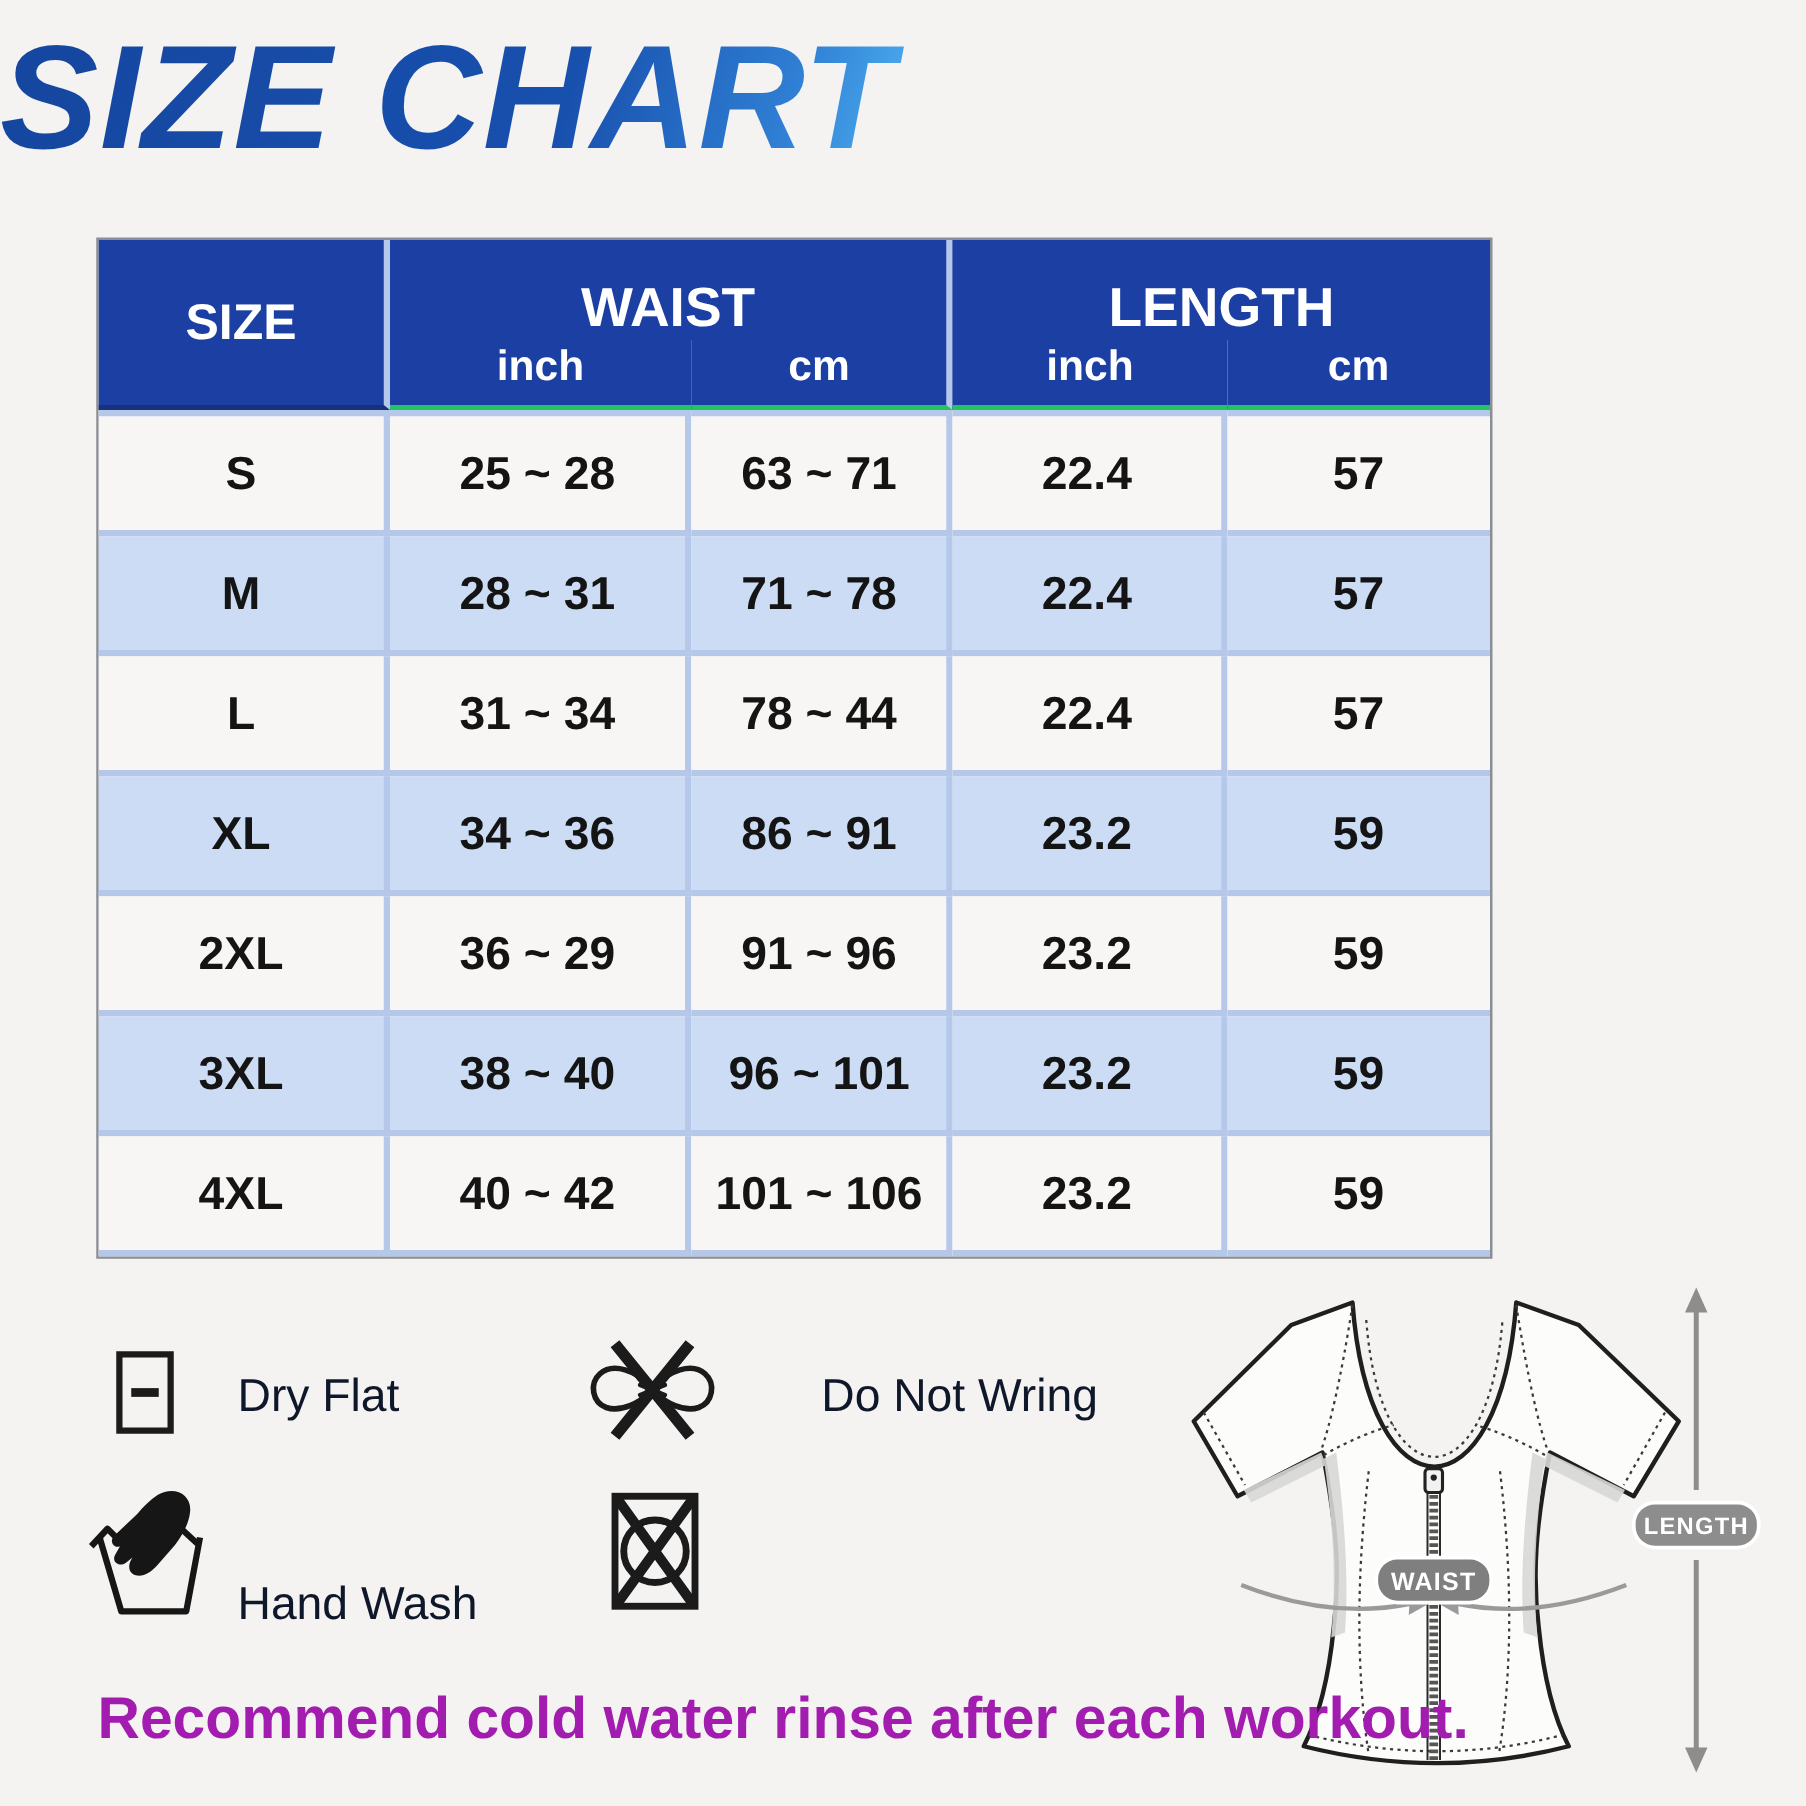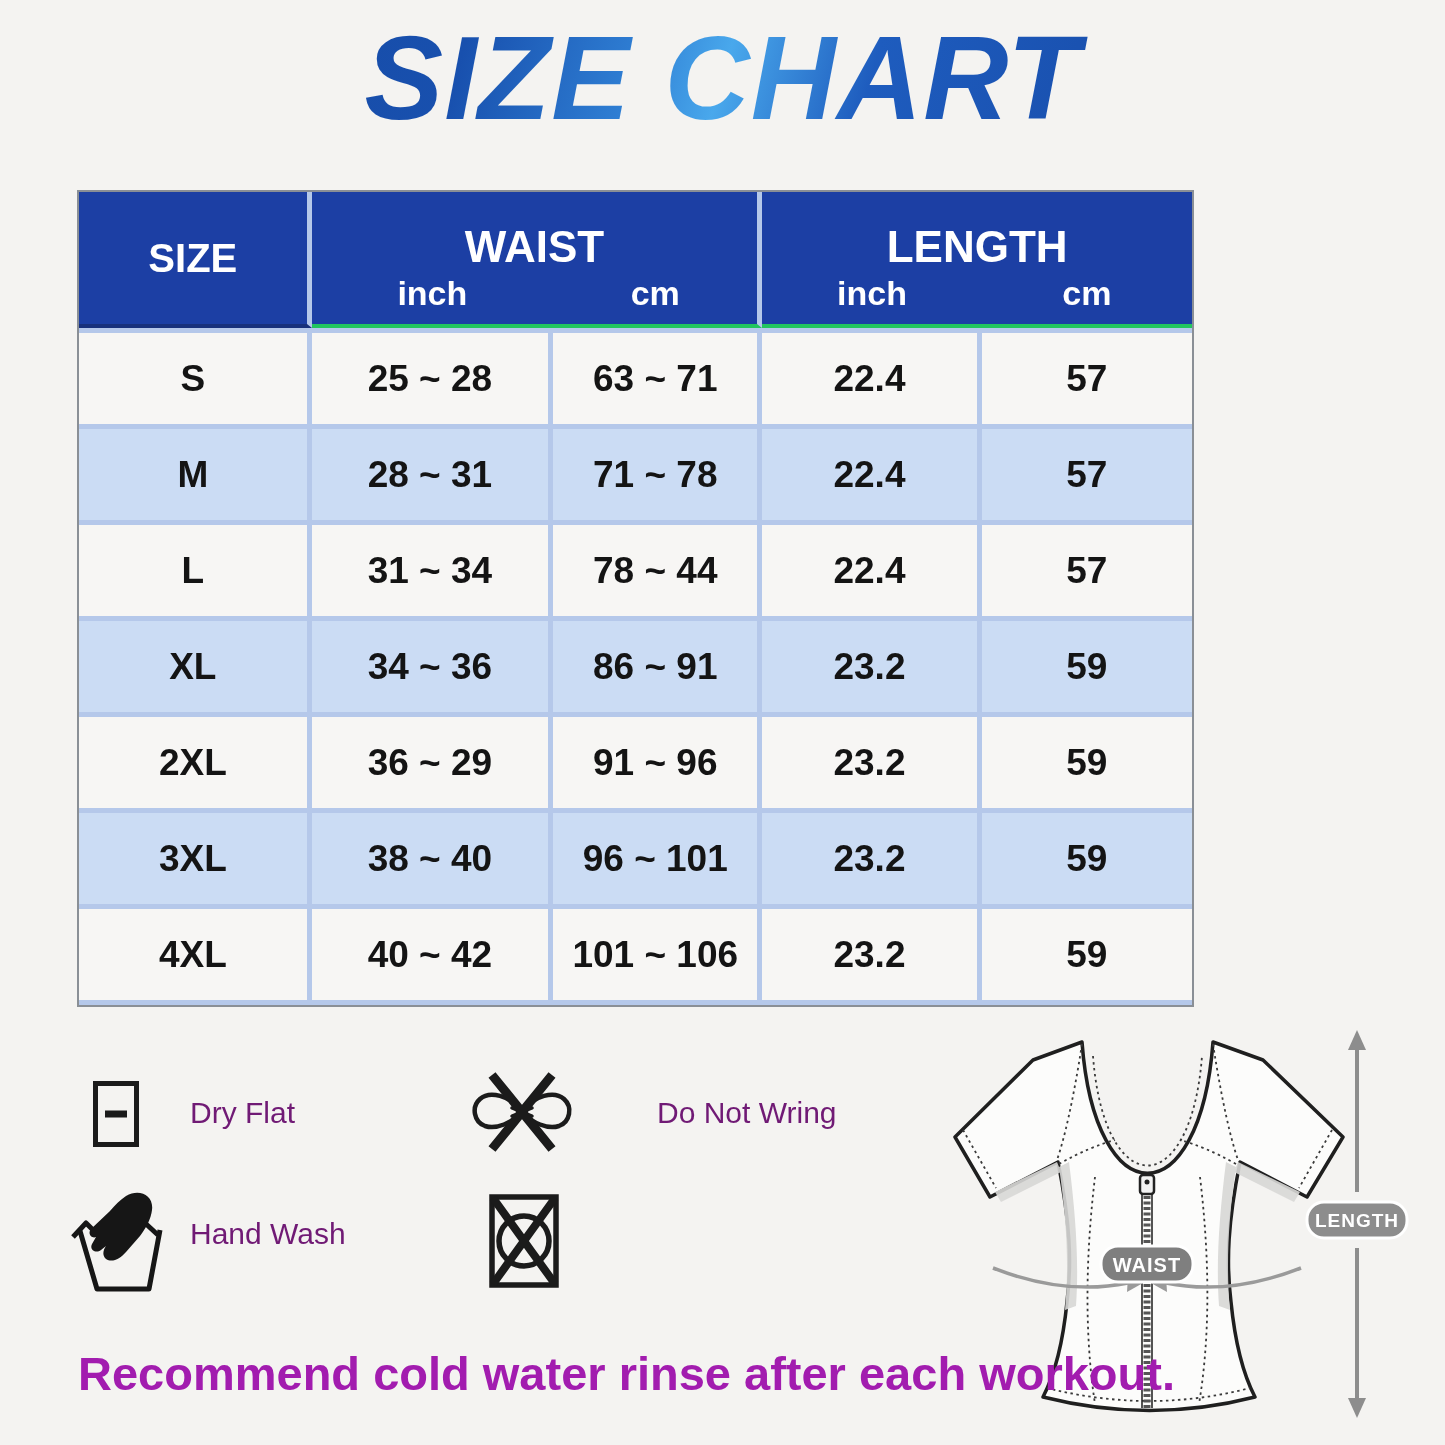--- a/index.html
+++ b/index.html
@@ -6,21 +6,21 @@
   body{
     width:1445px;height:1445px;background:#f4f3f1;
     font-family:"Liberation Sans", sans-serif;
     position:relative;overflow:hidden;
   }
   .stage{position:absolute;inset:0;}
 
   
   .title{
     position:absolute;top:10px;left:0;width:100%;
-    text-align:center;
+    text-align:left;
     font-size:118px;font-weight:bold;font-style:italic;
     letter-spacing:1px;
     background:linear-gradient(106deg,#15469f 0%,#1850ae 32%,#2f7fd4 44%,#49a8ec 50%,#1e5cbe 60%,#123e97 100%);
     -webkit-background-clip:text;background-clip:text;
     color:transparent;
     white-space:nowrap;
   }
 
   
   .size-table{
@@ -49,25 +49,25 @@
     border-bottom:5px solid #b5c8ea;
   }
   .size-table tbody td:not(:last-child){border-right:5px solid #b5c8ea;}
   .size-table tbody tr:first-child td{border-top:5px solid #b5c8ea;}
   .size-table tbody tr:nth-child(odd) td{background:#f7f6f4;}
   .size-table tbody tr:nth-child(even) td{background:#cbdcf4;}
 
   
   .care-icon{position:absolute;}
   .care-label{
-    position:absolute;font-size:30px;color:#701a75;white-space:nowrap;
+    position:absolute;font-size:37px;color:#0f172a;white-space:nowrap;
   }
   .lbl-dry{left:190px;top:1096px;}
   .lbl-wring{left:657px;top:1096px;}
-  .lbl-hand{left:190px;top:1217px;text-align:center;}
+  .lbl-hand{left:190px;top:1262px;text-align:center;}
   .lbl-tumble{left:657px;top:1226px;}
   .ic-dry{left:92px;top:1080px;}
   .ic-wring{left:466px;top:1072px;}
   .ic-hand{left:70px;top:1190px;}
   .ic-tumble{left:487px;top:1188px;}
 
   
   .garment{position:absolute;left:945px;top:1012px;}
 
   

